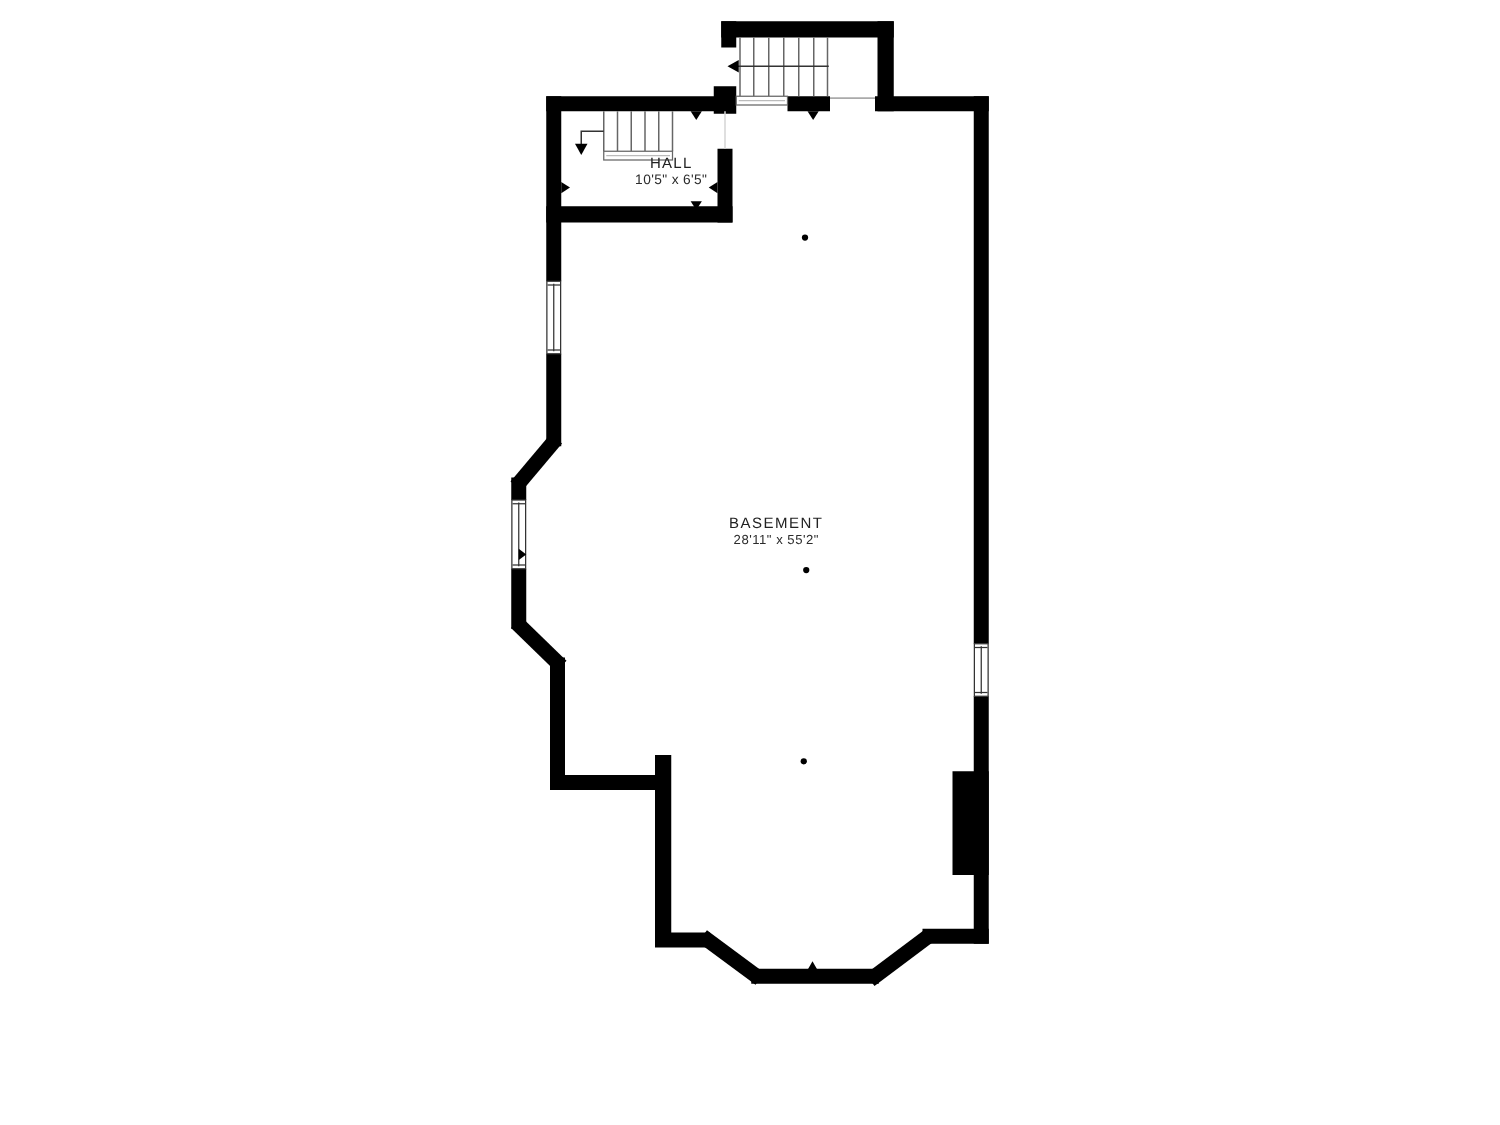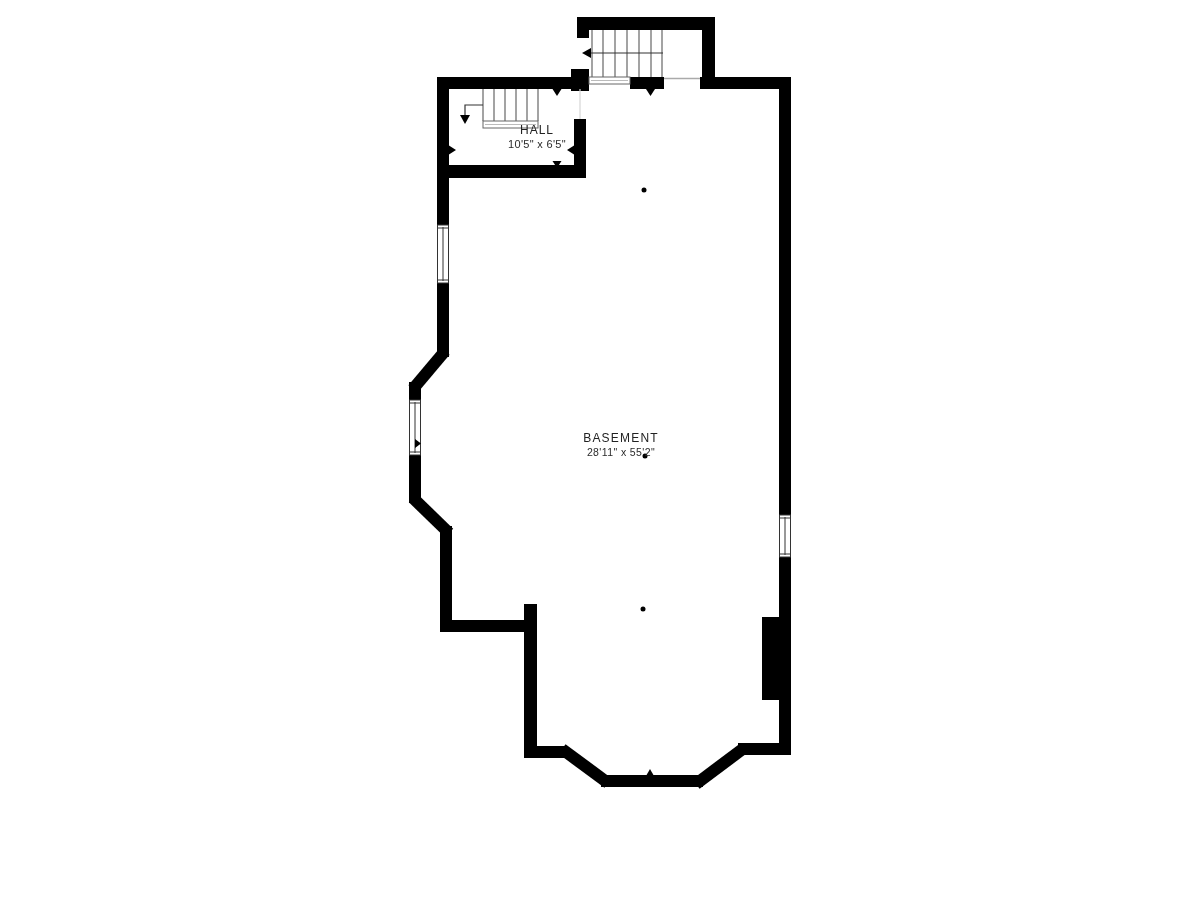--- a/index.html
+++ b/index.html
@@ -23,21 +23,20 @@
     transform: translateX(-50%);
     text-align: center;
     color: #1f1f1f;
     white-space: nowrap;
     line-height: 1.15;
   }
   .room-name {
     font-size: 12px;
     letter-spacing: 1.2px;
     color: #222222;
-    margin-top: 20px;
   }
   .room-dims {
     font-size: 10.5px;
     letter-spacing: 0.4px;
     color: #2b2b2b;
   }
   .room-name-sm { font-size: 12px; letter-spacing: 1px; color: #222222; }
   .room-dims-sm { font-size: 11px; letter-spacing: 0.3px; color: #2b2b2b; }
   .footer {
     position: absolute;

